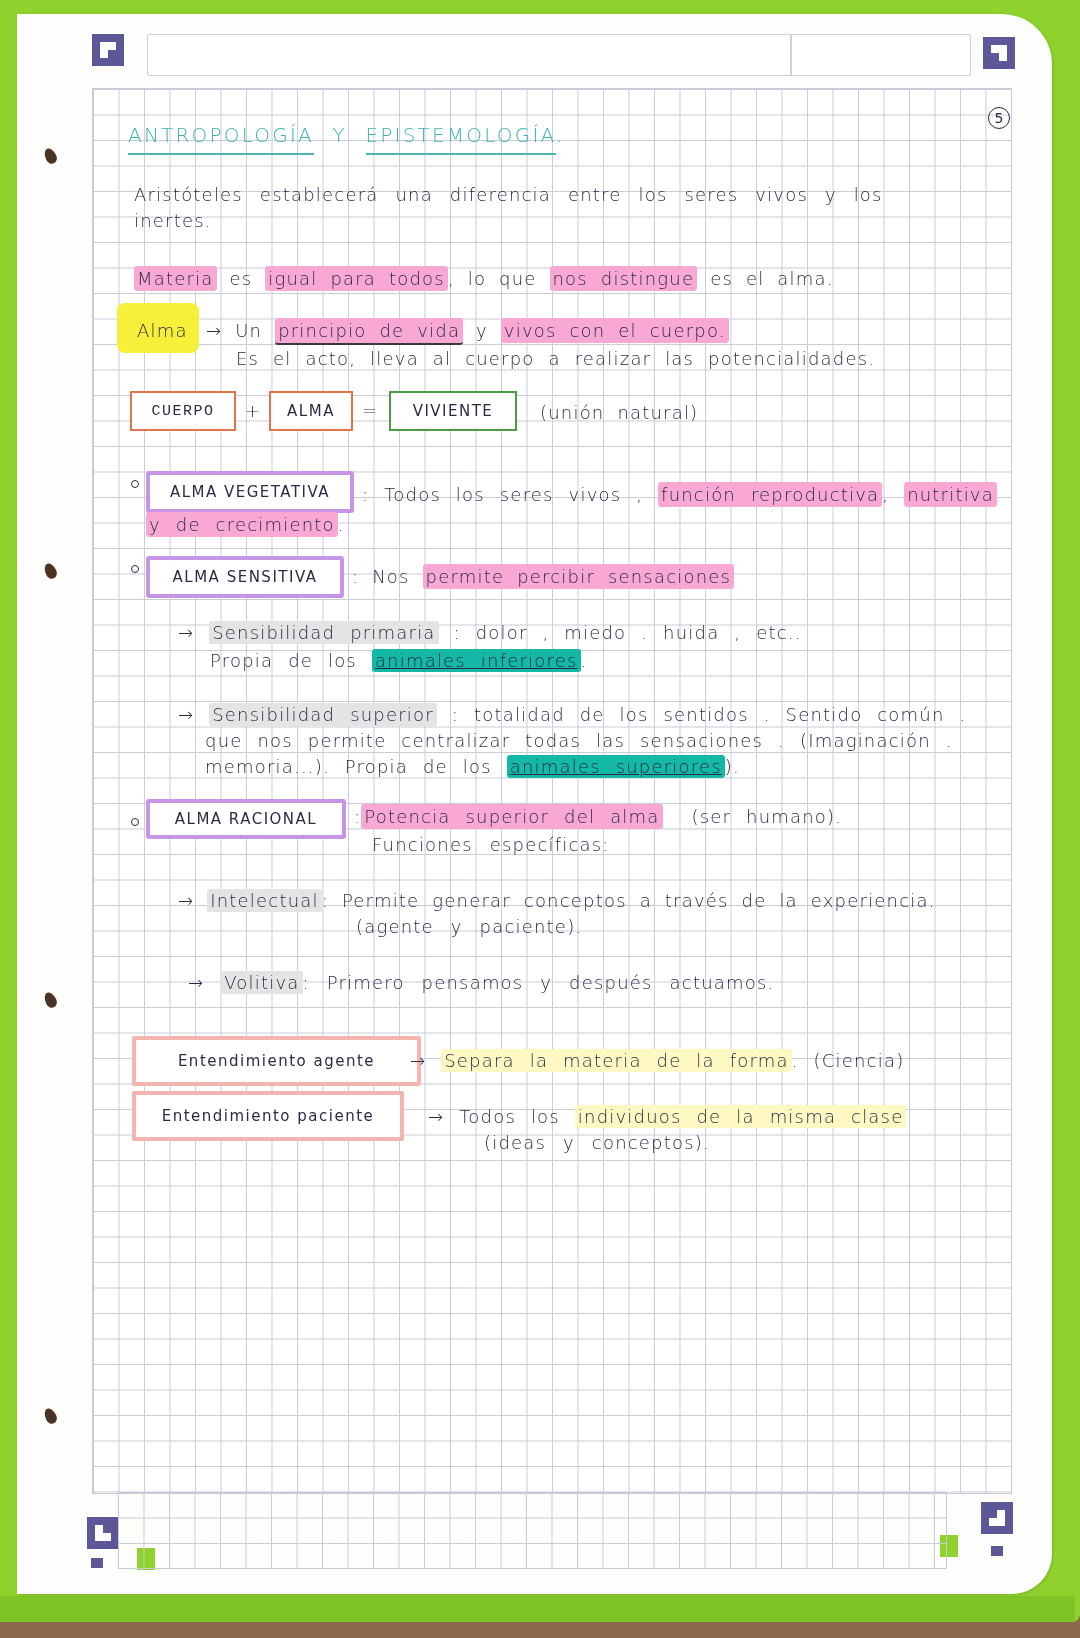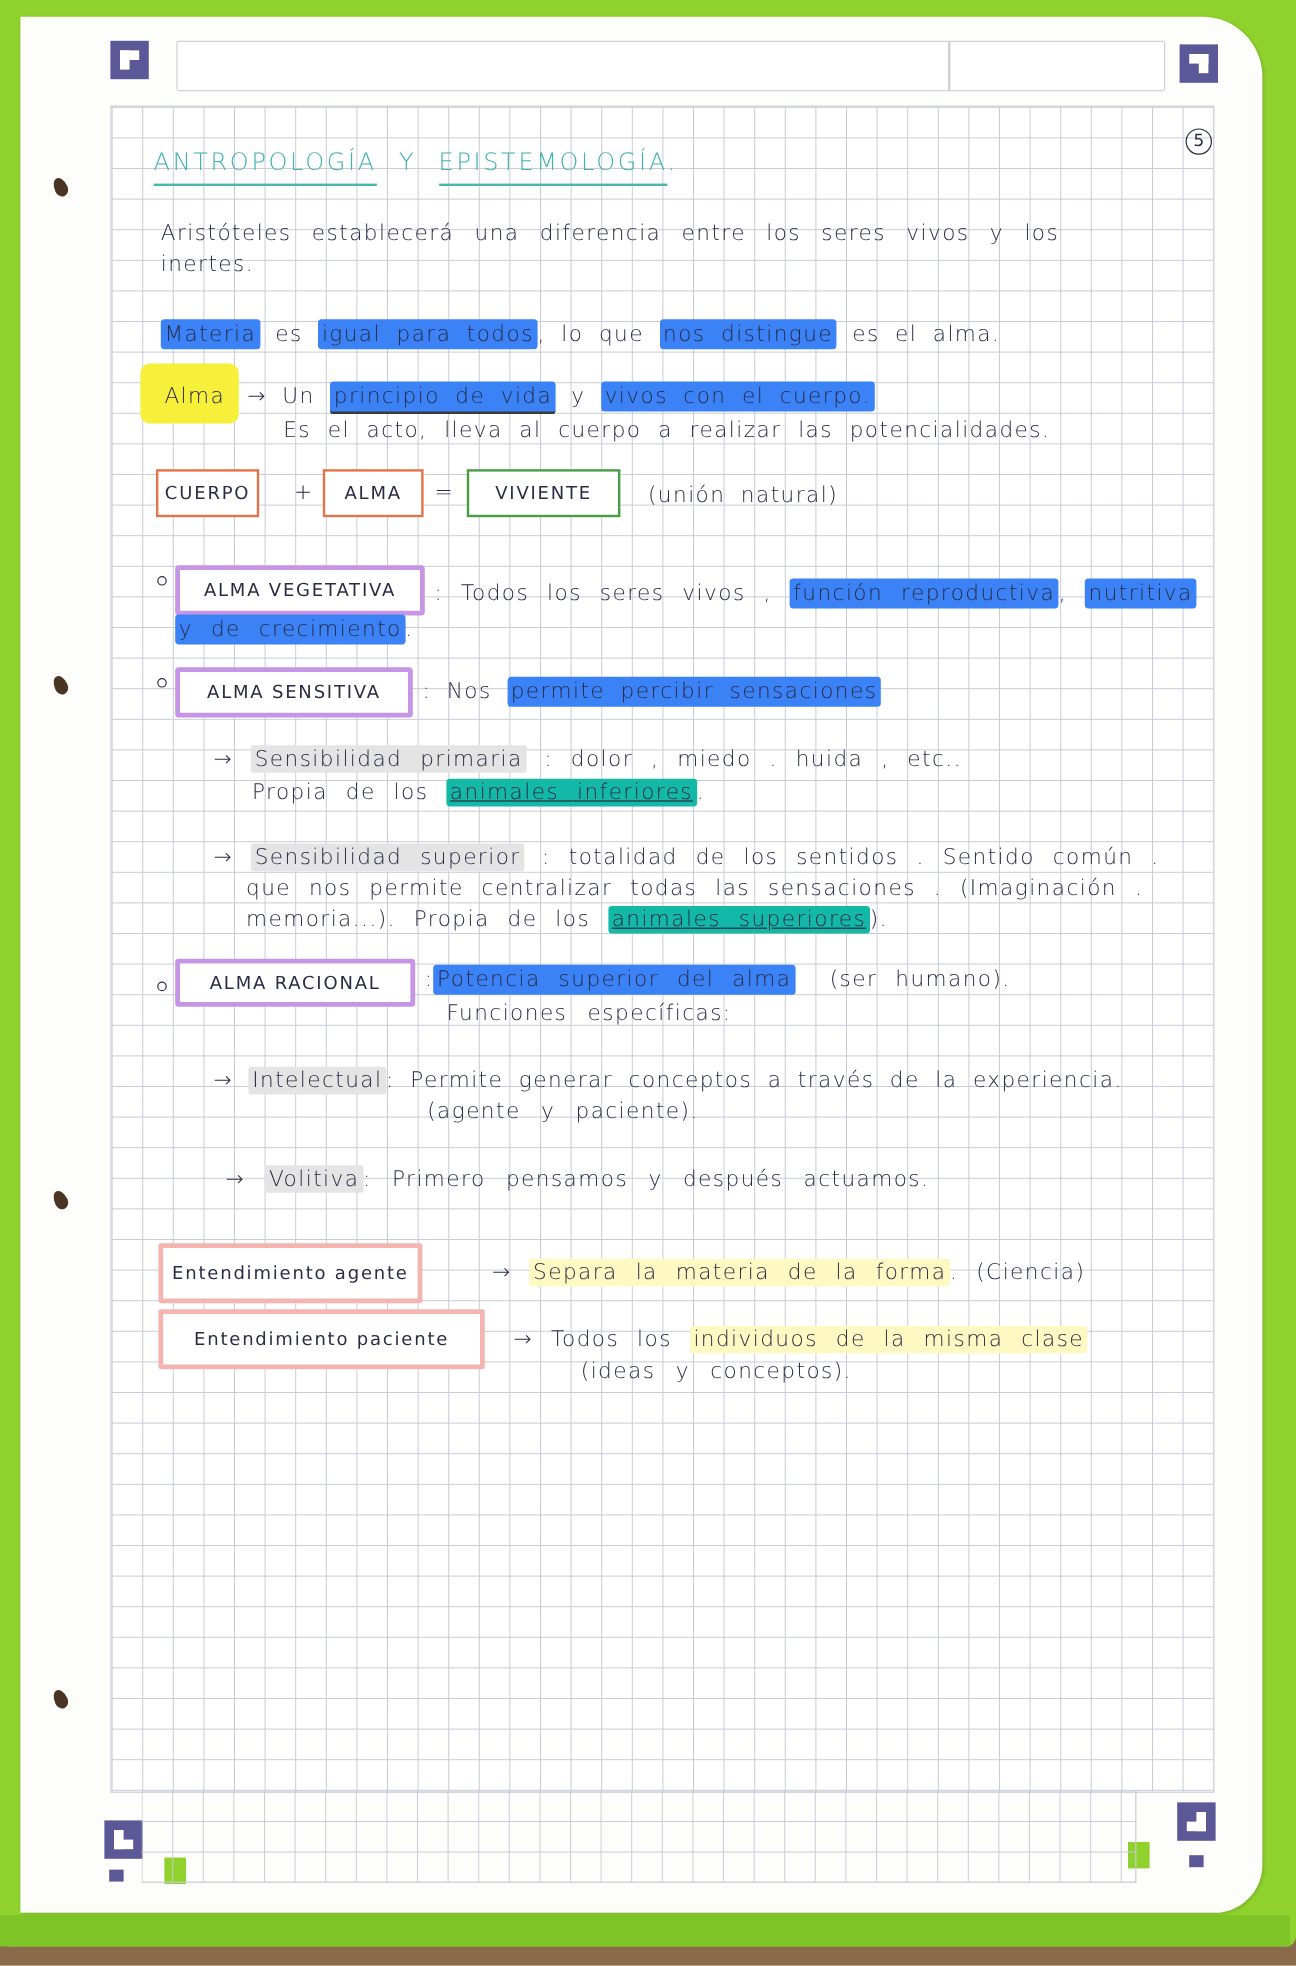--- a/index.html
+++ b/index.html
@@ -80,21 +80,21 @@
     .title {
       color: #3fb2b0; font-size: 20px; letter-spacing: 2.2px;
     }
     .title .ul { border-bottom: 2.5px solid #4db5b0; padding-bottom: 6px; }
     .page-num {
       position: absolute; left: 988px; top: 107px; width: 20px; height: 20px;
       border: 1.5px solid #2b2b45; border-radius: 50%;
       font-size: 14px; text-align: center; line-height: 20px; color: #2b2b45;
       font-family: "DejaVu Sans", sans-serif;
     }
-    .hl-y { background: #3b82f6; padding: 2px 3px; border-radius: 3px; }
+    .hl-y { background: #f9a8d4; padding: 2px 3px; border-radius: 3px; }
     .hl-o { background: #14b8a6; padding: 1px 3px; border-radius: 3px; text-decoration: underline; }
     .hl-p { background: #fef9c3; padding: 1px 3px; border-radius: 3px; }
     .hl-g { background: #e4e4e4; padding: 1px 3px; border-radius: 2px; }
     .uline { border-bottom: 2px solid #3a3a3a; }
     .box {
       position: absolute; display: flex; align-items: center; justify-content: center;
       font-family: "DejaVu Sans", sans-serif; font-size: 15px; letter-spacing: 1.5px;
       color: #2b2b45; background: #fff; box-sizing: border-box;
     }
     .box-orange { border: 2px solid #e0744a; }
@@ -173,21 +173,21 @@
 <div class="hw" style="left:137px;top:320px;">Alma</div>
 <div class="hw" style="left:206px;top:320px;word-spacing:6px;">
   <span>→</span>
   <span>Un</span>
   <span class="hl-y uline">principio de vida</span>
   <span>y</span>
   <span class="hl-y">vivos con el cuerpo.</span>
 </div>
 <div class="hw" style="left:236px;top:348px;word-spacing:7px;">Es el acto, lleva al cuerpo a realizar las potencialidades.</div>
 
-<div class="box box-orange" style="left:130px;top:391px;width:86px;height:40px;">CUERPO</div>
+<div class="box box-orange" style="left:130px;top:391px;width:106px;height:40px;font-family:Liberation Mono, monospace;">CUERPO</div>
 <div class="hw" style="left:245px;top:400px;">+</div>
 <div class="box box-orange" style="left:269px;top:391px;width:84px;height:40px;">ALMA</div>
 <div class="hw" style="left:362px;top:400px;">=</div>
 <div class="box box-green" style="left:389px;top:391px;width:128px;height:40px;">VIVIENTE</div>
 <div class="hw" style="left:540px;top:402px;word-spacing:6px;">(unión natural)</div>
 
 <div class="bullet" style="left:131px;top:480px;"></div>
 <div class="box box-purple" style="left:146px;top:471px;width:208px;height:42px;">ALMA VEGETATIVA</div>
 <div class="hw" style="left:362px;top:484px;word-spacing:8px;">
   <span>:</span>
@@ -240,21 +240,21 @@
   <span>→</span>
   <span class="hl-g">Intelectual</span><span>: Permite generar conceptos a través de la experiencia.</span>
 </div>
 <div class="hw" style="left:356px;top:916px;word-spacing:10px;">(agente y paciente).</div>
 
 <div class="hw" style="left:188px;top:972px;word-spacing:10px;">
   <span>→</span>
   <span class="hl-g">Volitiva</span><span>: Primero pensamos y después actuamos.</span>
 </div>
 
-<div class="box box-pink" style="left:132px;top:1036px;width:220px;height:50px;">Entendimiento agente</div>
+<div class="box box-pink" style="left:132px;top:1036px;width:289px;height:50px;">Entendimiento agente</div>
 <div class="hw" style="left:410px;top:1050px;word-spacing:8px;">
   <span>→</span>
   <span class="hl-p">Separa la materia de la forma</span><span>. (Ciencia)</span>
 </div>
 
 <div class="box box-pink" style="left:132px;top:1091px;width:272px;height:50px;">Entendimiento paciente</div>
 <div class="hw" style="left:428px;top:1106px;word-spacing:8px;">
   <span>→</span>
   <span>Todos los</span>
   <span class="hl-p">individuos de la misma clase</span>

